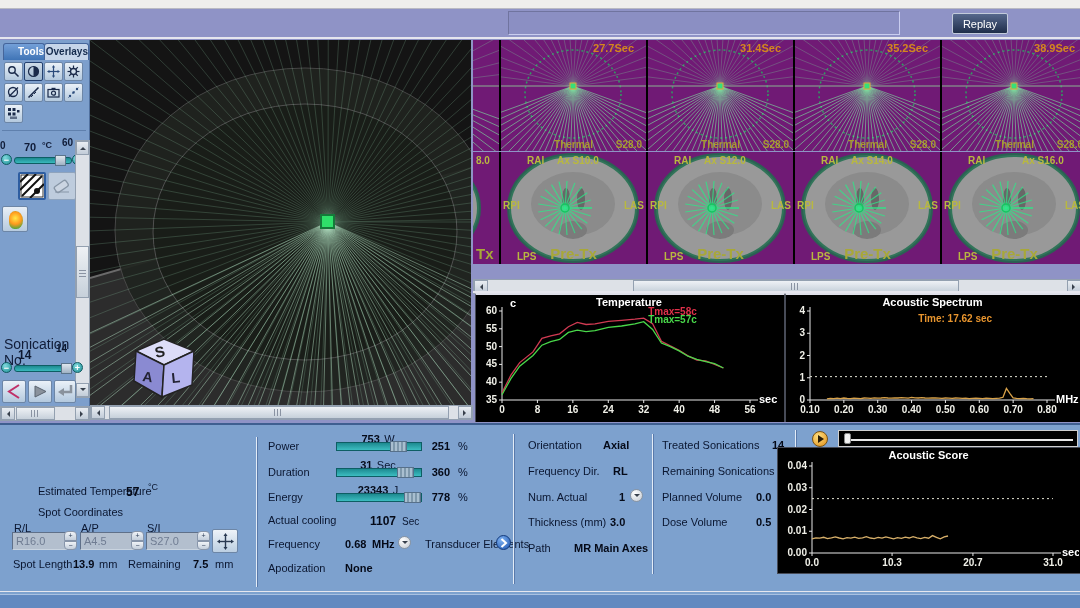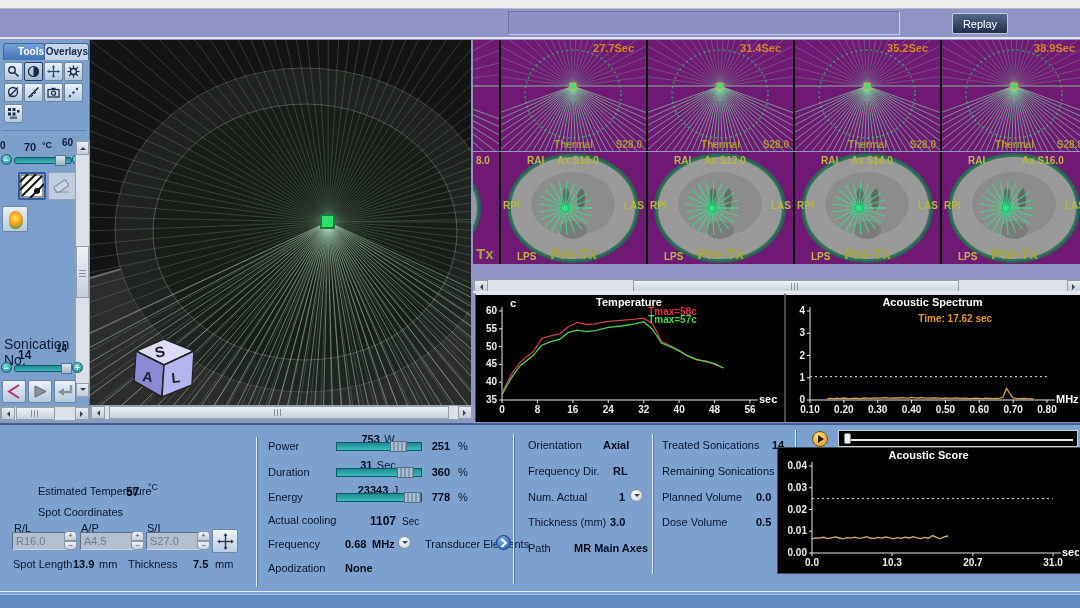--- a/index.html
+++ b/index.html
@@ -1066,21 +1066,21 @@
             <polygon points="8.5,0 6.5,3 10.5,3"></polygon>
             <polygon points="8.5,17 6.5,14 10.5,14"></polygon>
             <polygon points="0,8.5 3,6.5 3,10.5"></polygon>
             <polygon points="17,8.5 14,6.5 14,10.5"></polygon>
           </g>
         </svg>
       </button>
     <span class="r lbl" style="left:13px;top:133px">Spot Length</span>
     <span class="r val" style="left:73px;top:133px">13.9</span>
     <span class="r lbl" style="left:99px;top:133px">mm</span>
-    <span class="r lbl" style="left:128px;top:133px">Thickness</span>
+    <span class="r lbl" style="left:128px;top:133px">Remaining</span>
     <span class="r val" style="left:193px;top:133px">7.5</span>
     <span class="r lbl" style="left:215px;top:133px">mm</span>
 
     <div class="r sep-v" style="left:256px;top:12px;height:150px"></div>
 
     <span class="r lbl" style="left:268px;top:15px">Power</span>
     <span class="r" style="left:336px;top:4px;width:84px;text-align:center"><b class="val">753</b>&nbsp;<span class="lbl">W</span></span>
     <div class="r pslider" id="sl-power" style="left:336px;top:17px;width:84px">
         <div class="sl-thumb" style="left: calc(80% - 14px);"></div>
       </div>

